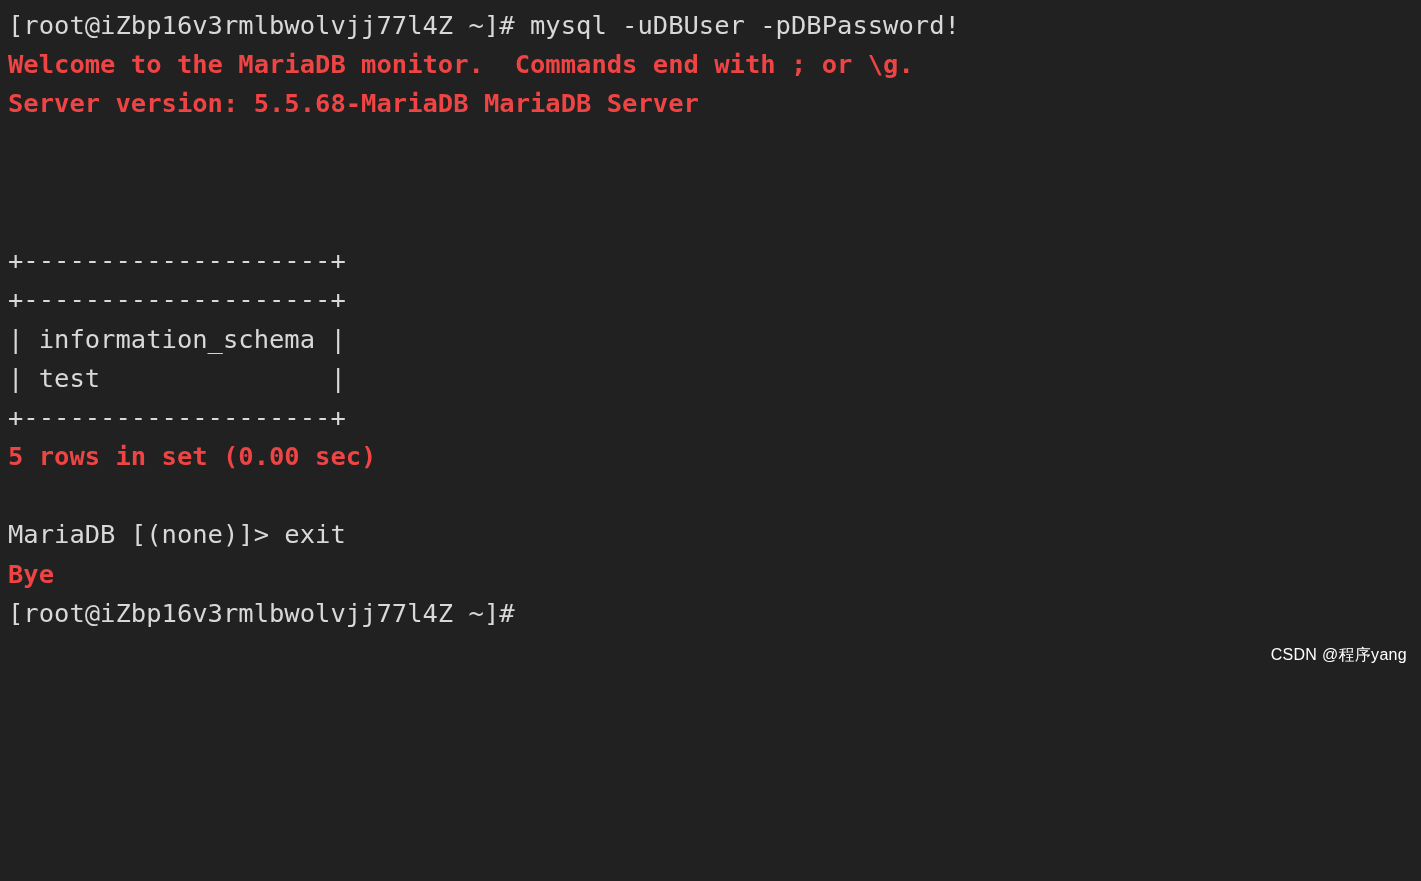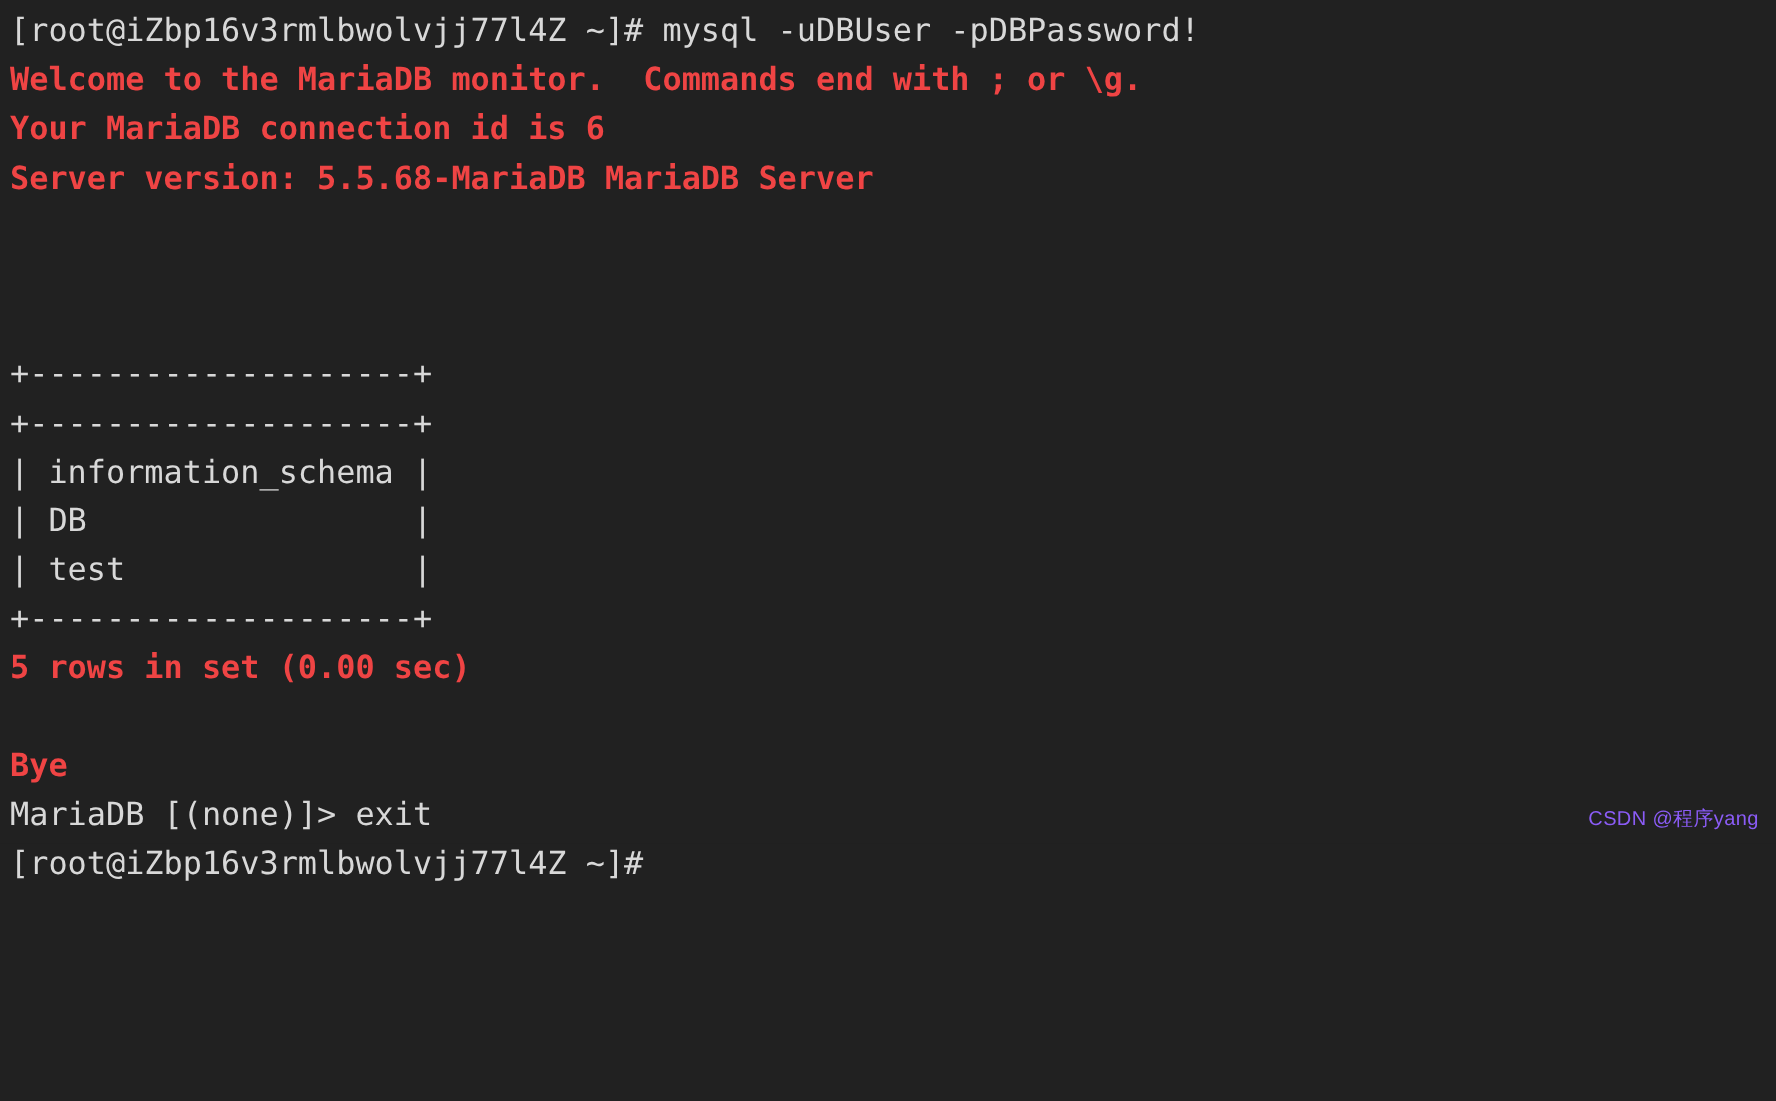--- a/index.html
+++ b/index.html
@@ -37,43 +37,41 @@
   }
   .term-line.blank {
     color: transparent;
   }
   .watermark {
     position: absolute;
     right: 14px;
     bottom: 9px;
     font-family: "Liberation Sans", "DejaVu Sans", sans-serif;
     font-size: 16px;
-    color: #8b5cf6;
+    color: #ffffff;
     letter-spacing: 0.3px;
     white-space: pre;
   }
 </style>
 </head>
 <body>
 
 <div id="terminal">
   <div id="terminal-output">
       <div class="term-line">[root@iZbp16v3rmlbwolvjj77l4Z ~]# mysql -uDBUser -pDBPassword!</div>
       <div class="term-line bold">Welcome to the MariaDB monitor.  Commands end with ; or \g.</div>
-      <div class="term-line bold">Your MariaDB connection id is 6</div>
       <div class="term-line bold">Server version: 5.5.68-MariaDB MariaDB Server</div>
       <div class="term-line blank">&nbsp;</div>
       <div class="term-line blank">&nbsp;</div>
       <div class="term-line blank">&nbsp;</div>
       <div class="term-line">+--------------------+</div>
       <div class="term-line">+--------------------+</div>
       <div class="term-line">| information_schema |</div>
-      <div class="term-line">| DB                 |</div>
       <div class="term-line">| test               |</div>
       <div class="term-line">+--------------------+</div>
       <div class="term-line bold">5 rows in set (0.00 sec)</div>
       <div class="term-line blank">&nbsp;</div>
+      <div class="term-line">MariaDB [(none)]&gt; exit</div>
       <div class="term-line bold">Bye</div>
-      <div class="term-line">MariaDB [(none)]&gt; exit</div>
       <div class="term-line">[root@iZbp16v3rmlbwolvjj77l4Z ~]#</div>
     </div>
   <div class="watermark">CSDN @程序yang</div>
 </div>
 
 </body></html>

